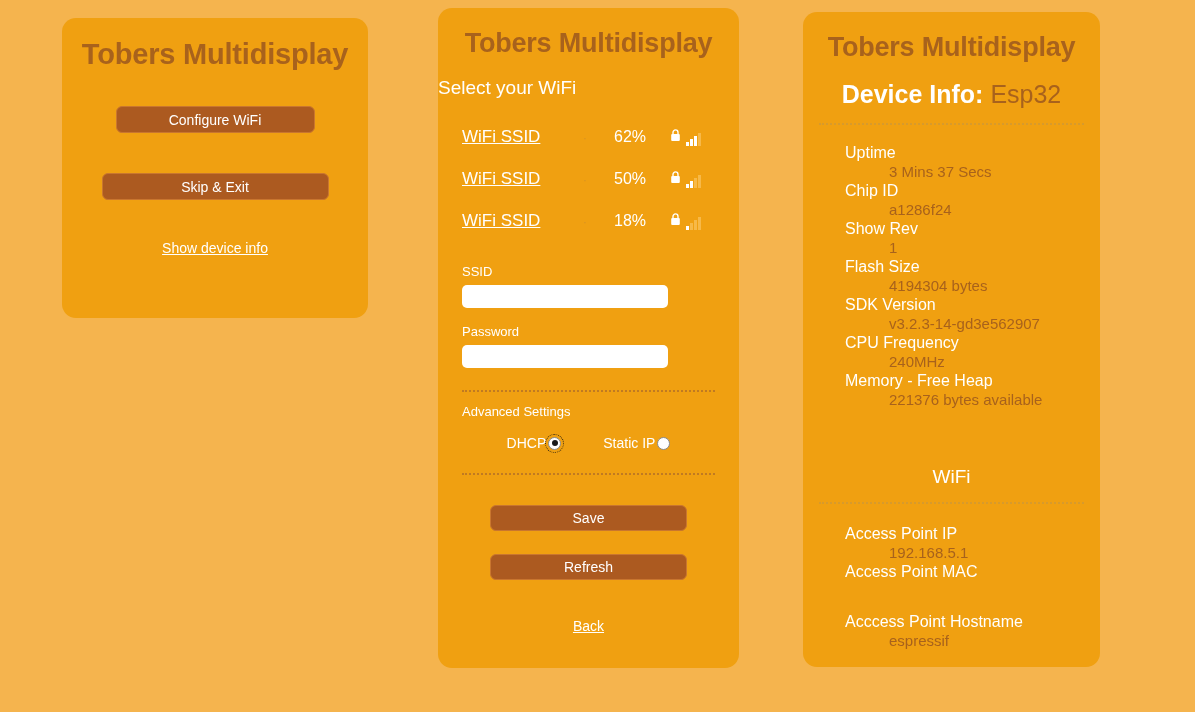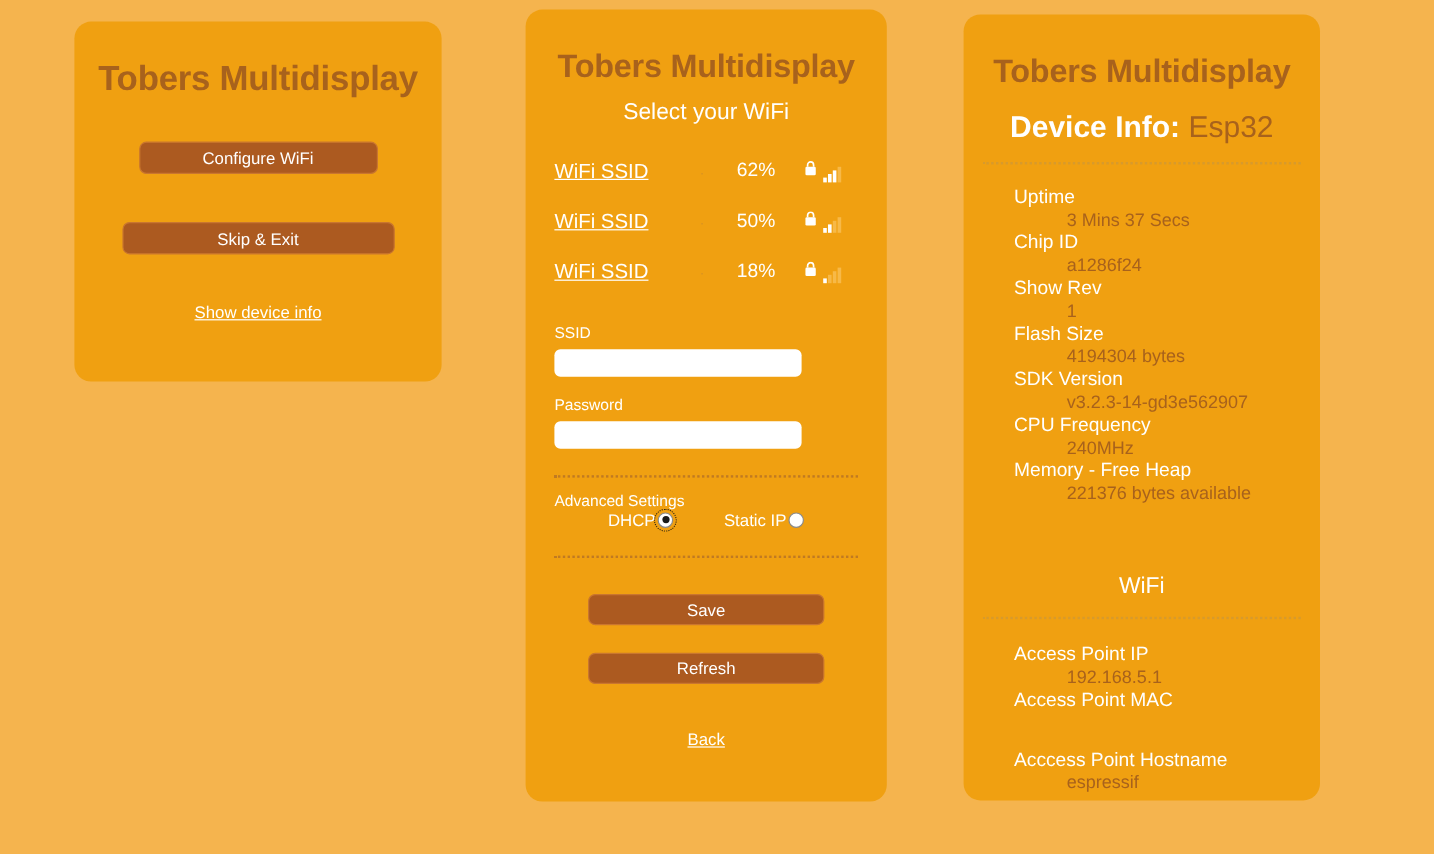--- a/index.html
+++ b/index.html
@@ -27,21 +27,21 @@
     box-sizing: border-box;
   }
   #card-left   { left: 62px;  top: 18px;  width: 306px; height: 300px; }
   #card-mid    { left: 438px; top: 8px;   width: 301px; height: 660px; }
   #card-right  { left: 803px; top: 12px;  width: 297px; height: 655px; }
 
   .card-title {
     text-align: center;
     color: #a8621c;
     font-weight: bold;
-    margin: 12px;
+    margin: 0;
     letter-spacing: -0.2px;
   }
   #card-left .card-title  { font-size: 29px; padding-top: 20px; }
   #card-mid .card-title   { font-size: 27px; padding-top: 20px; }
   #card-right .card-title { font-size: 27px; padding-top: 20px; }
 
   
   .ap-line {
     text-align: center;
     color: #ffffff;
@@ -72,24 +72,24 @@
     text-align: center;
     color: #ffffff;
     font-size: 14px;
     text-decoration: underline;
     cursor: pointer;
   }
   #show-device-info-link { margin-top: 40px; }
 
   
   .sub-heading {
-    text-align: center;
+    text-align: left;
     color: #ffffff;
     font-size: 19px;
-    margin-top: 0;
+    margin-top: 18px;
   }
   .wifi-list {
     margin-top: 17px;
   }
   .wifi-row {
     display: flex;
     align-items: center;
     height: 42px;
     padding: 0 22px 0 24px;
     box-sizing: border-box;
@@ -170,20 +170,21 @@
   }
   .adv-label {
     color: #ffffff;
     font-size: 13px;
     margin-top: 12px;
   }
   .radio-row {
     display: flex;
     align-items: center;
     justify-content: center;
+    margin-top: 16px;
     gap: 8px;
   }
   .radio-group {
     display: flex;
     align-items: center;
   }
   .radio-label {
     color: #ffffff;
     font-size: 14px;
     margin-right: 2px;

